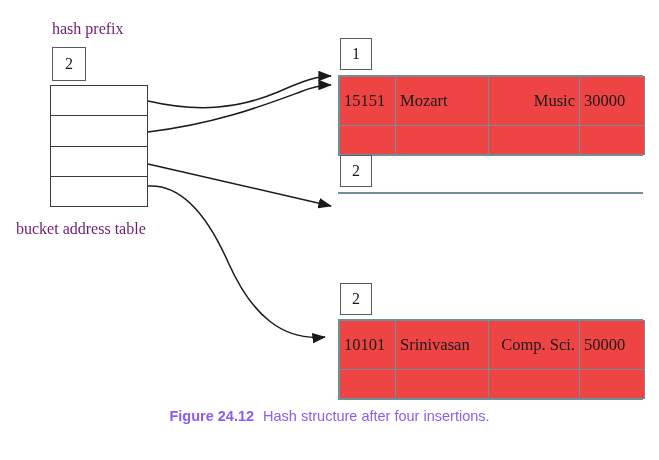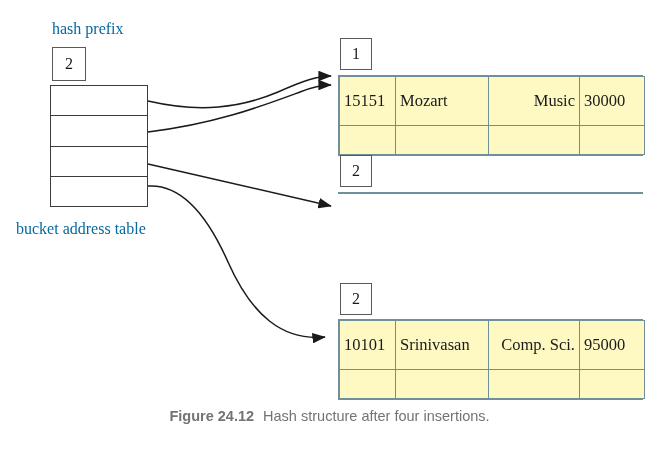--- a/index.html
+++ b/index.html
@@ -20,21 +20,21 @@
     top: 0;
     width: 659px;
     height: 460px;
   }
 
   
   .plain-label {
     position: absolute;
     font-family: "Liberation Serif", serif;
     font-size: 16px;
-    color: #0369a1;
+    color: #701a75;
     white-space: nowrap;
     line-height: 1;
   }
   #hash-prefix-label { left: 52px; top: 21px; }
   #bucket-address-table-label { left: 16px; top: 221px; }
 
   
   .prefix-box {
     position: absolute;
     box-sizing: border-box;
@@ -87,21 +87,21 @@
     background: #c5e6f7;
   }
   .bucket table {
     border-collapse: collapse;
     width: 100%;
     table-layout: fixed;
   }
   .bucket td {
     box-sizing: border-box;
     border: 1px solid #6f8f9b;
-    background: #fef9c3;
+    background: #ef4444;
     height: 28px;
     font-family: "Liberation Serif", serif;
     font-size: 16.5px;
     color: #1a1a1a;
     padding: 14px 4px;
     white-space: nowrap;
     overflow: hidden;
     vertical-align: middle;
   }
   .bucket td.c-id    { width: 56px; text-align: left; }
@@ -123,21 +123,21 @@
 
   
   #figure-caption {
     position: absolute;
     left: 0;
     top: 408px;
     width: 659px;
     text-align: center;
     font-family: "Liberation Sans", sans-serif;
     font-size: 14.5px;
-    color: #737373;
+    color: #8b5cf6;
     white-space: nowrap;
   }
   #figure-caption .cap-label {
     font-weight: bold;
     margin-right: 9px;
   }
 </style>
 </head>
 <body>
 
@@ -193,21 +193,21 @@
   <div class="prefix-box" id="bucket-3-prefix">
     <span>2</span>
   </div>
   <div class="bucket" id="bucket-3">
     <table>
       <tbody>
           <tr>
         <td class="c-id">10101</td>
         <td class="c-name">Srinivasan</td>
         <td class="c-dept">Comp. Sci.</td>
-        <td class="c-sal">95000</td>
+        <td class="c-sal">50000</td>
       </tr>
       <tr>
         <td class="c-id"></td>
         <td class="c-name"></td>
         <td class="c-dept"></td>
         <td class="c-sal"></td>
       </tr>
     </tbody>
       </table>
   </div>

